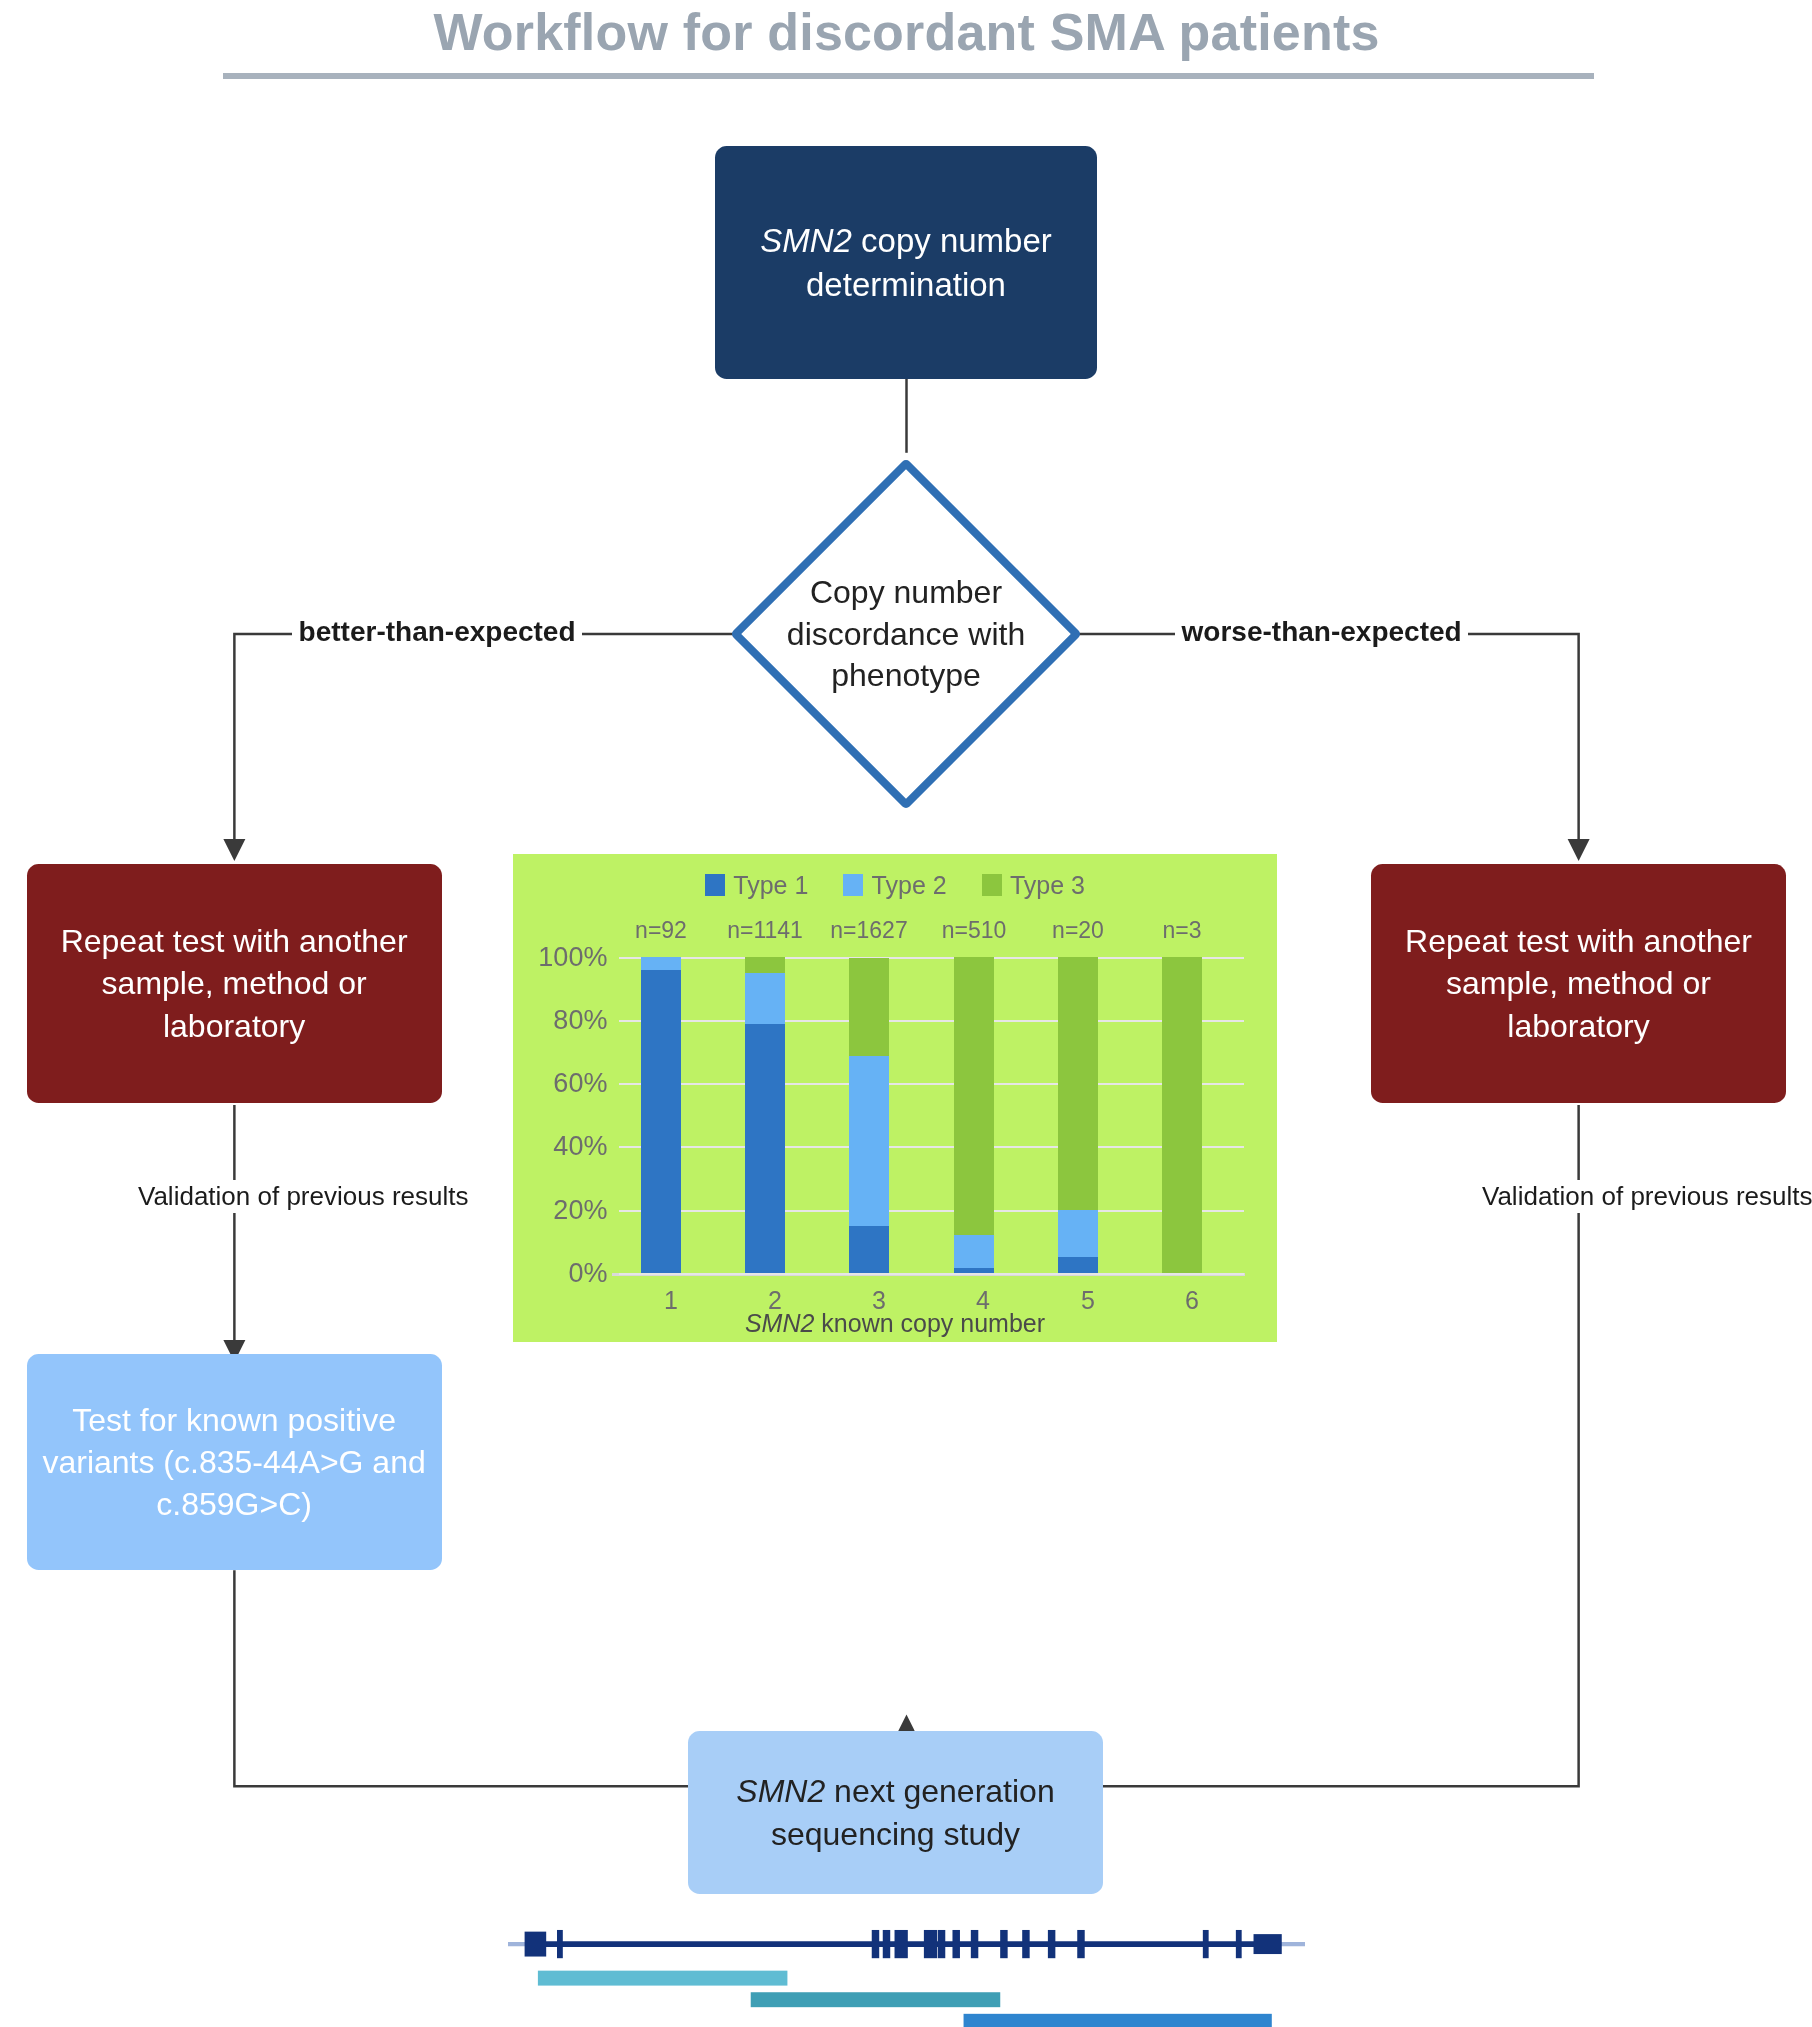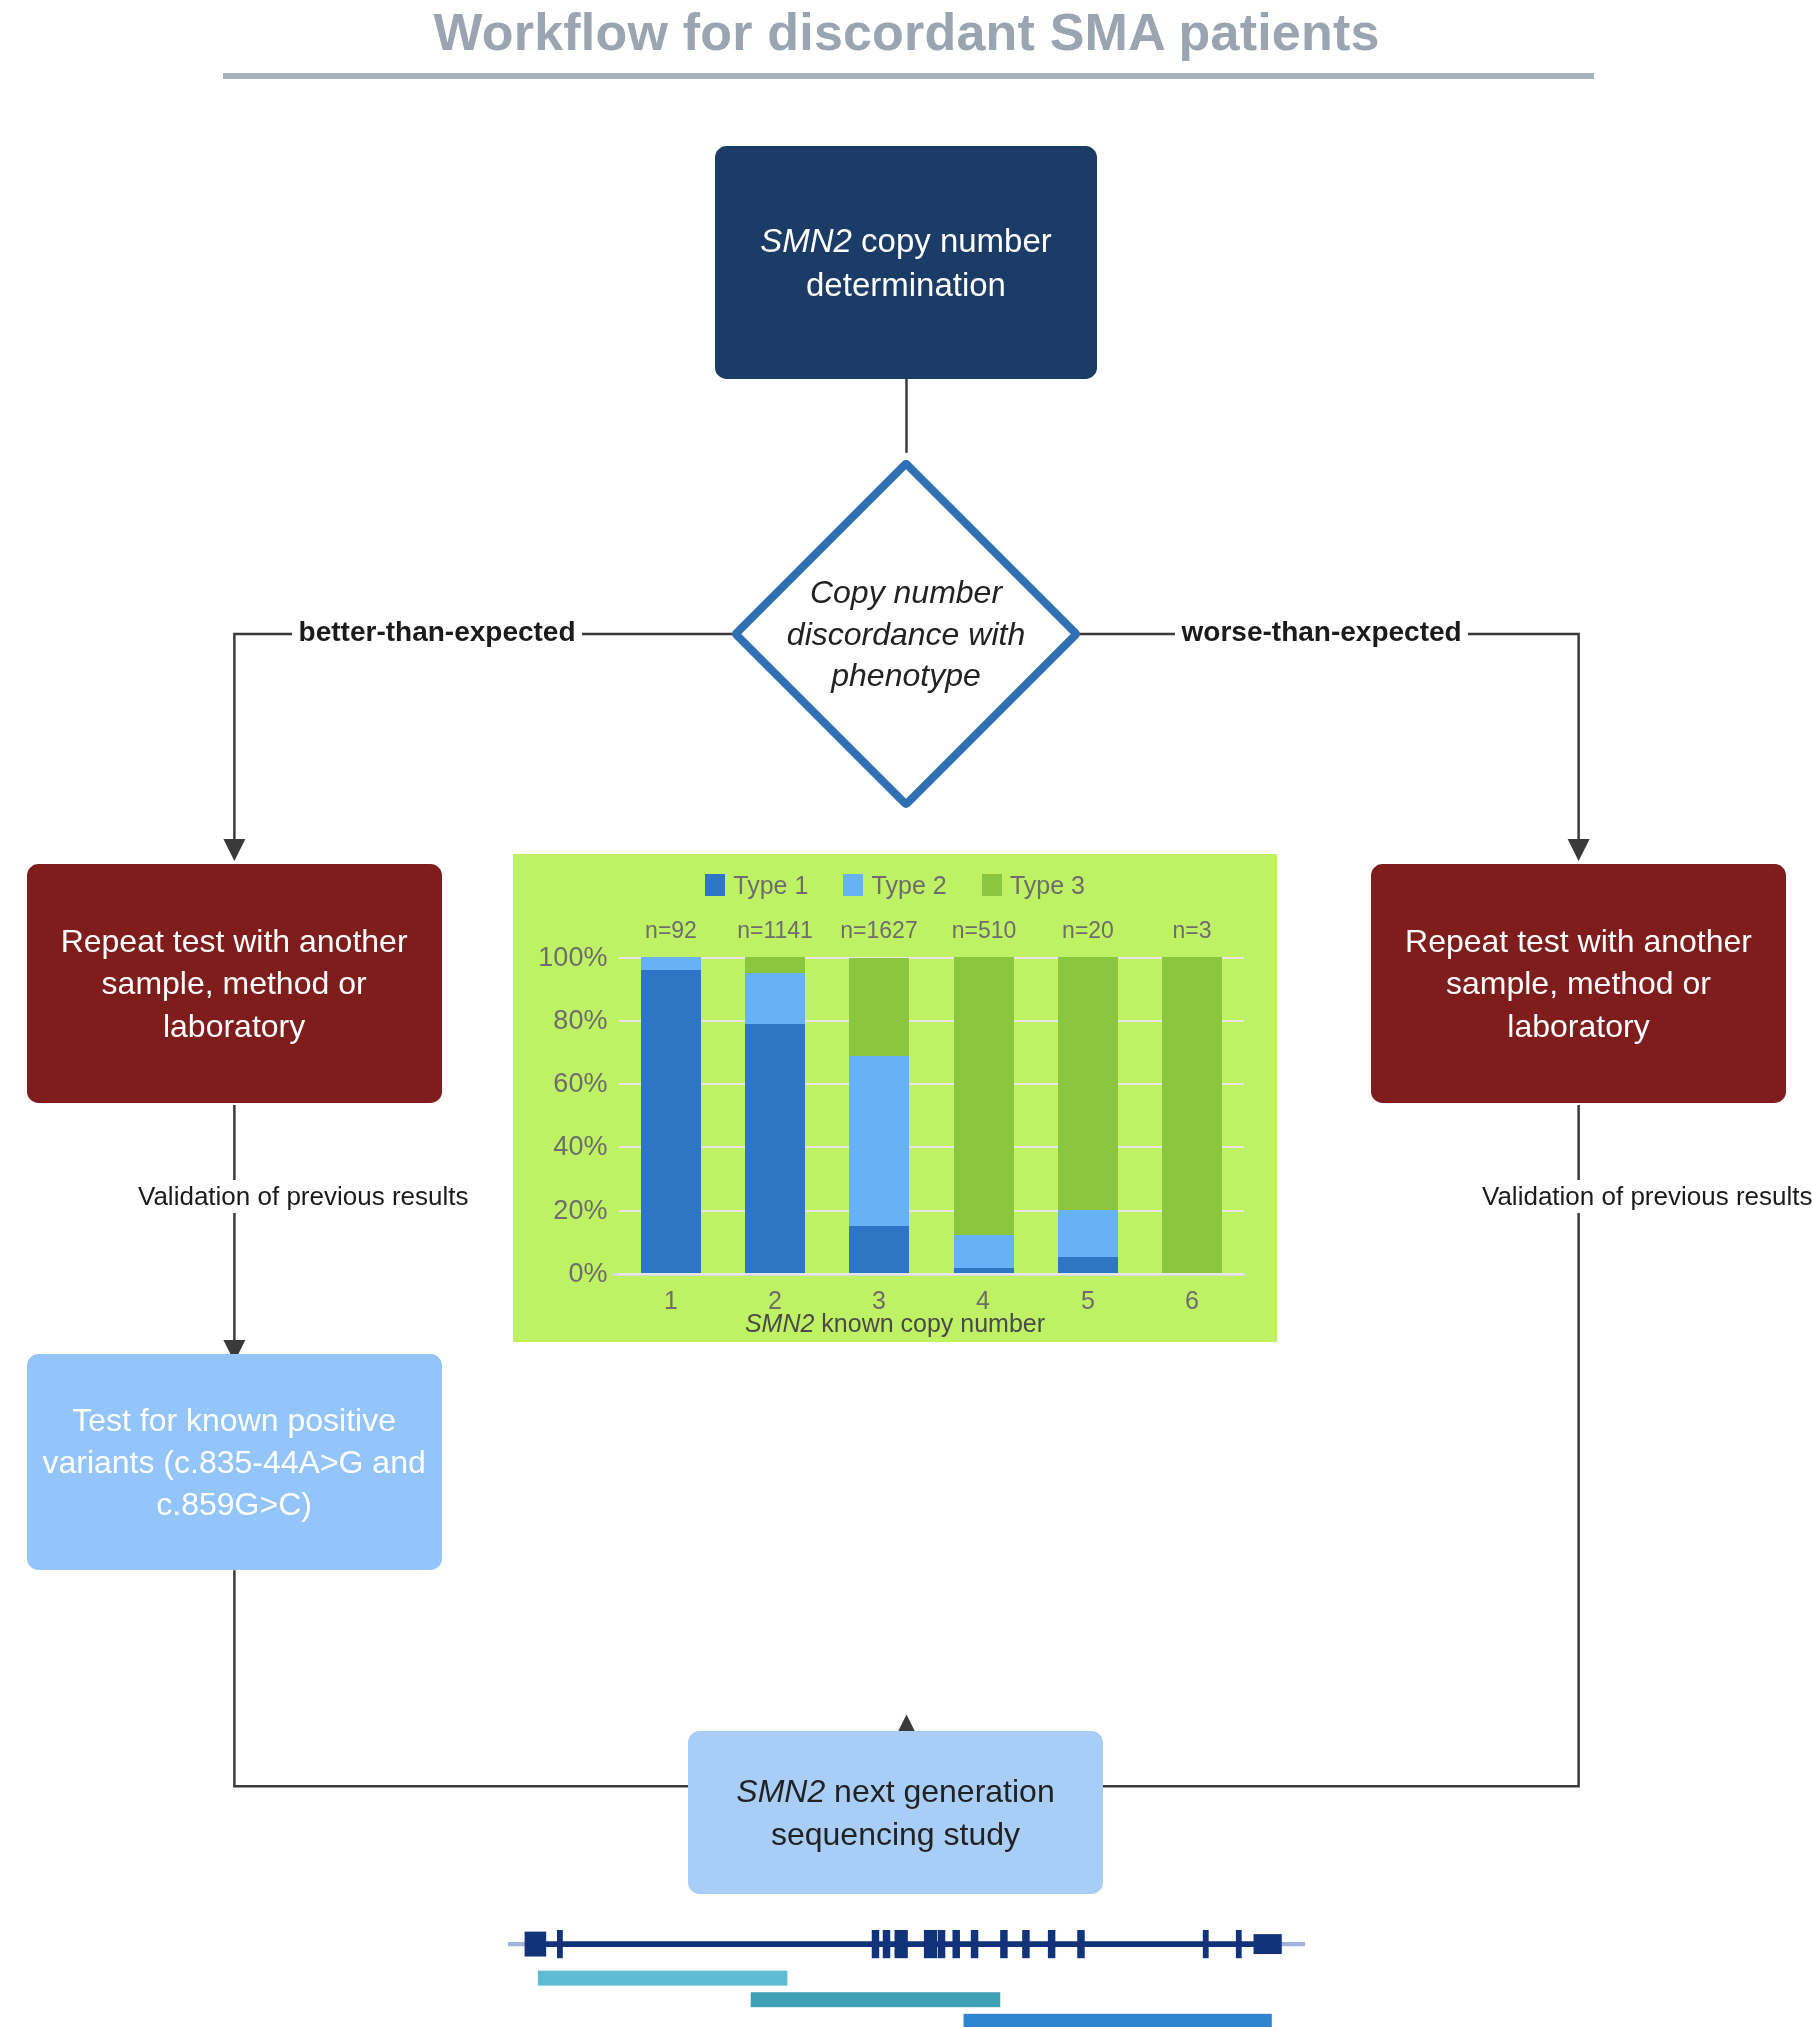--- a/index.html
+++ b/index.html
@@ -48,21 +48,21 @@
     width: 249px; height: 249px;
     transform: translate(-50%,-50%) rotate(45deg);
     border: 8.3px solid #2f6fb4;
     background: #ffffff;
     border-radius: 5px;
   }
   .diamond-label {
     position: absolute; left: 50%; top: 50%;
     transform: translate(-50%,-50%);
     width: 282px; text-align: center;
-    font-size: 32px; color: #222; line-height: 1.3; font-style: italic;
+    font-size: 32px; color: #222; line-height: 1.3;
   }
 
   
   .edge-label {
     position: absolute; font-weight: bold; font-size: 28px;
     color: #1b1b1b; background: #ffffff; padding: 0 6.6px;
     white-space: nowrap;
   }
   .edge-note {
     position: absolute; font-size: 26px; color: #1b1b1b;
@@ -96,21 +96,21 @@
   }
   .axis-baseline {
     position: absolute; left: -6.6px; top: 316px; width: 633px; height: 2.5px; background: #d9d9d9;
   }
   .ytick {
     position: absolute; right: 100%; margin-right: 11.6px;
     transform: translateY(-50%);
     font-size: 27px; color: #6d6d6d; white-space: nowrap;
   }
   .bar-col {
-    position: absolute; bottom: 0; width: 60px;
+    position: absolute; bottom: 0; width: 40px;
     display: flex; flex-direction: column; justify-content: flex-end;
   }
   .seg { width: 100%; }
   .nlabel {
     position: absolute; bottom: 100%; margin-bottom: 13.3px;
     left: 50%; transform: translateX(-50%);
     font-size: 23px; color: #6d6d6d; white-space: nowrap;
   }
   .xtick {
     position: absolute; top: 329px; transform: translateX(-50%);

